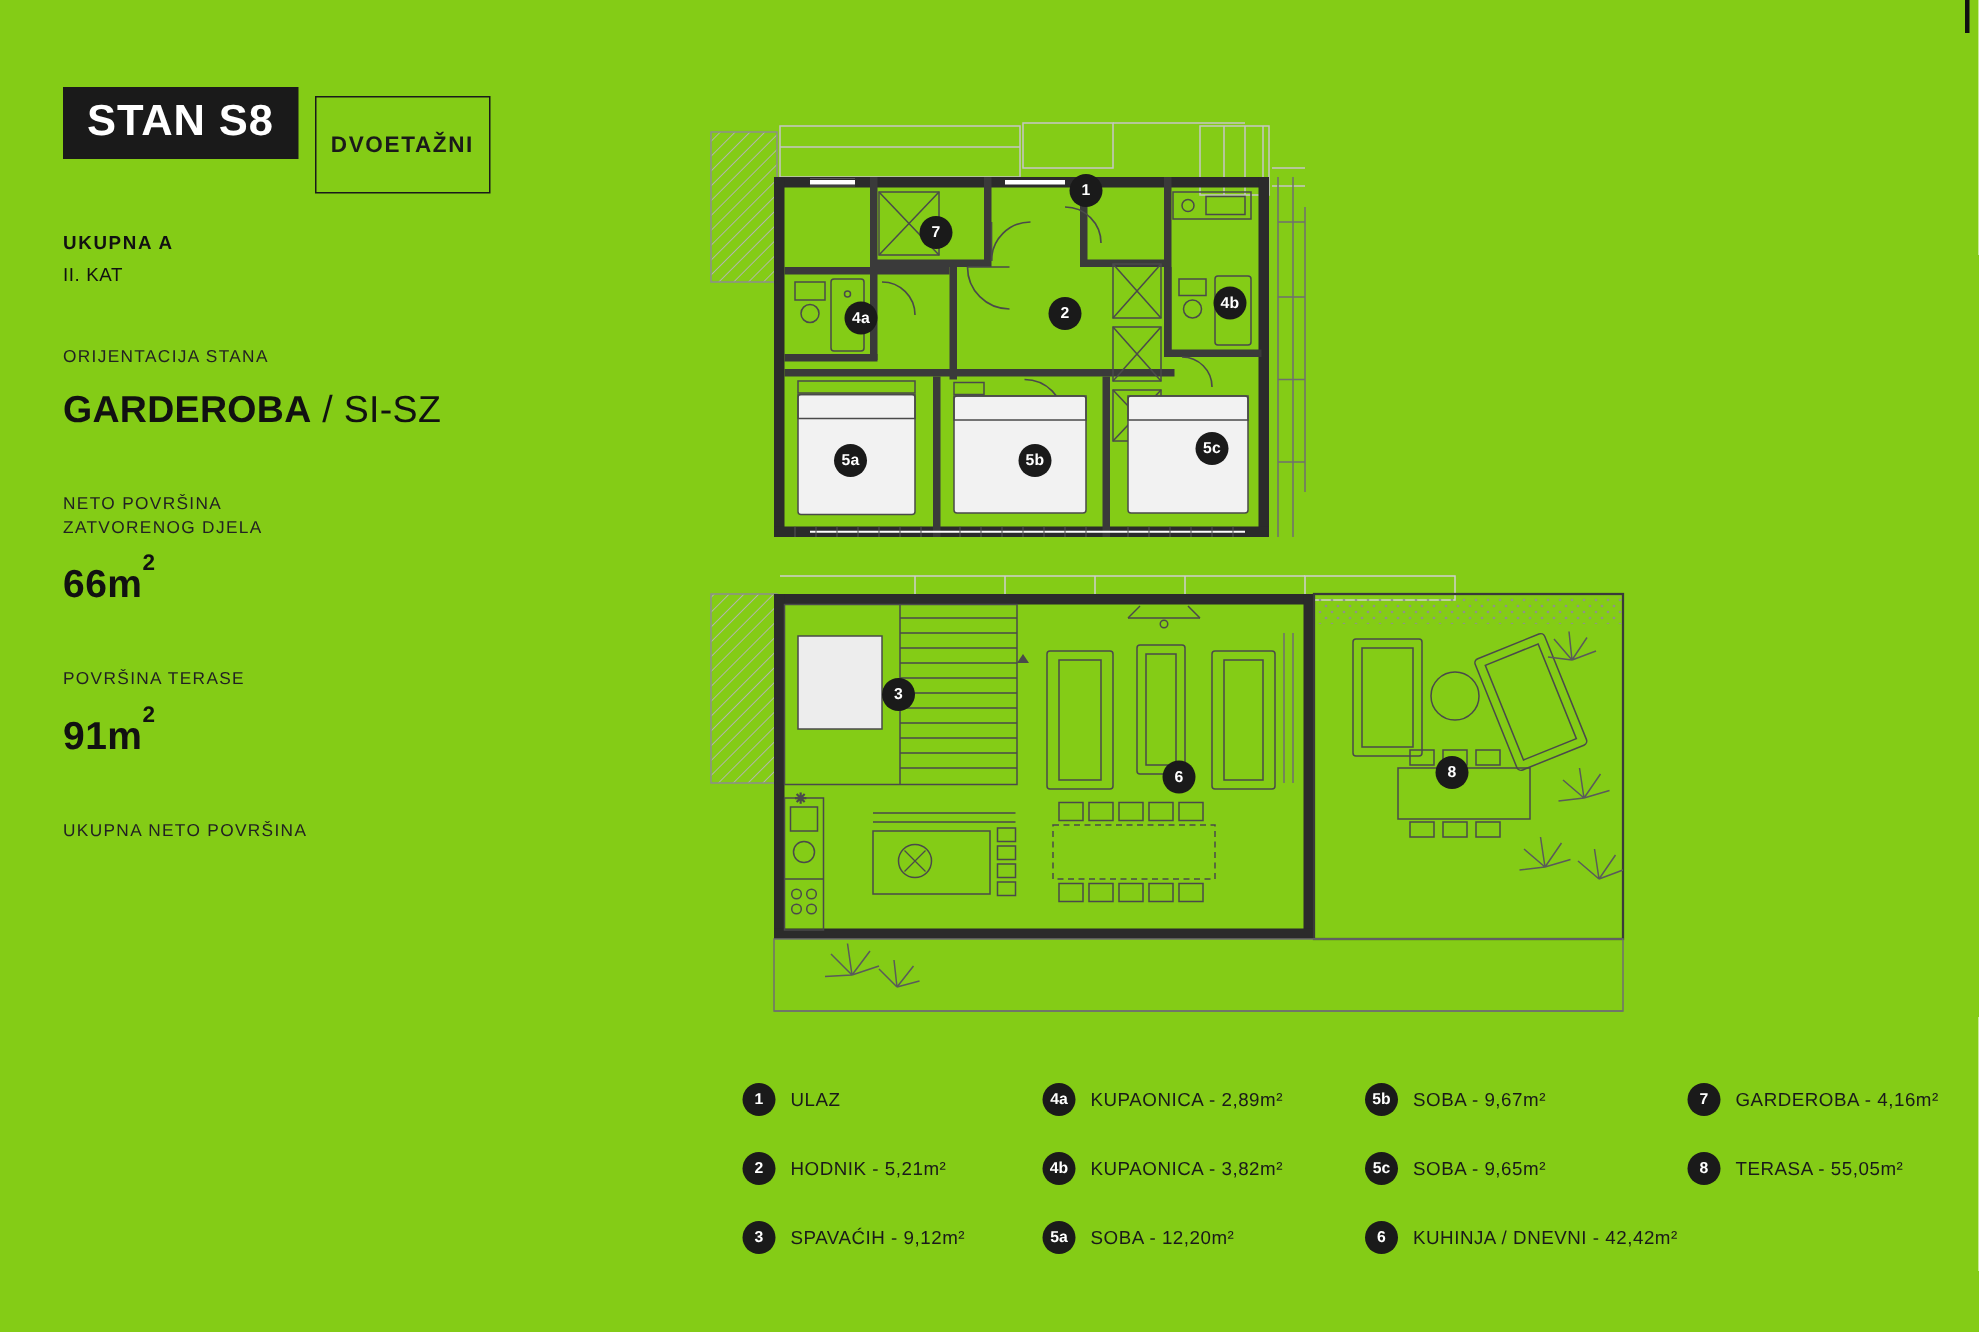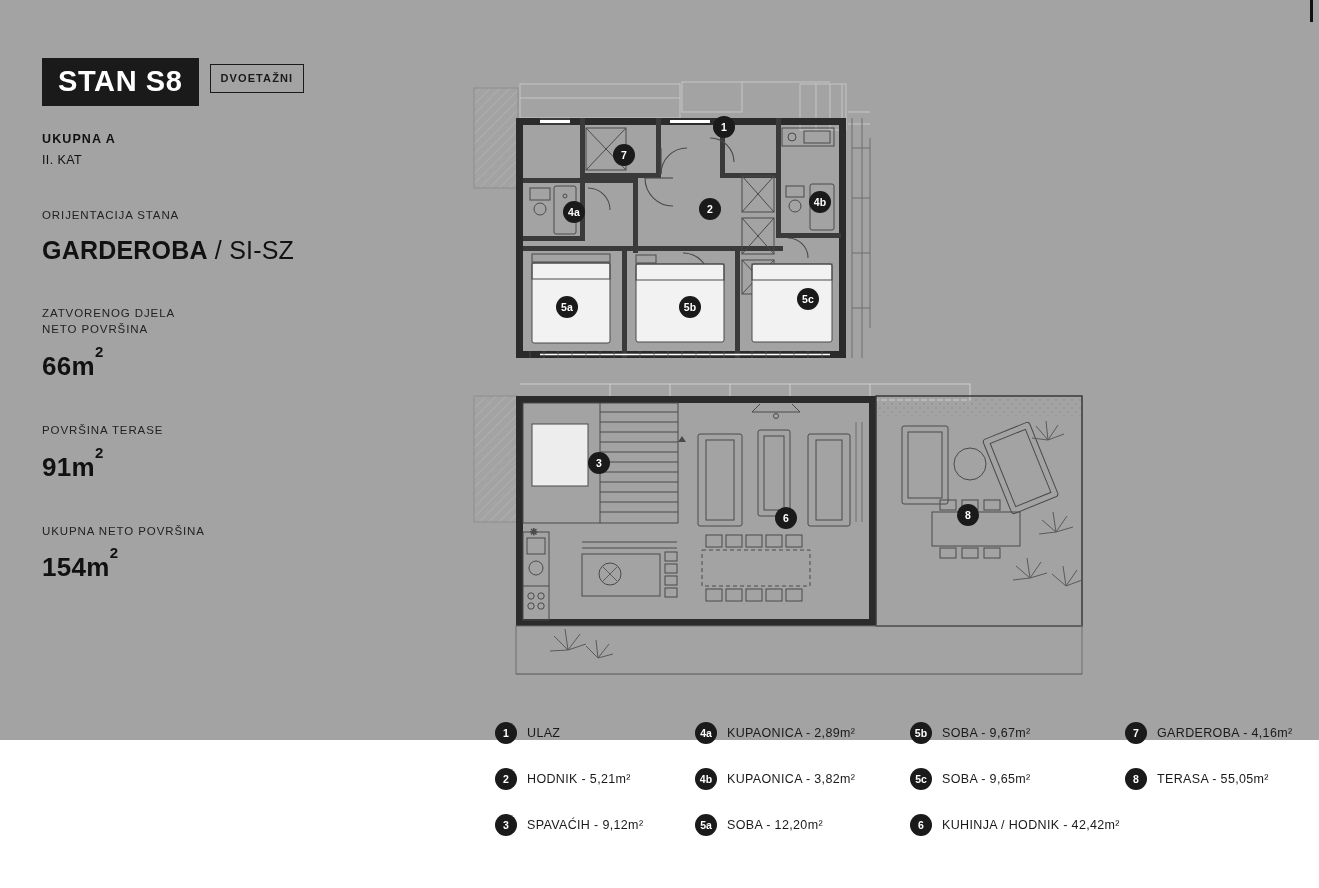--- a/index.html
+++ b/index.html
@@ -7,22 +7,22 @@
     margin: 0; padding: 0;
     width: 1319px; height: 888px;
     background: #ffffff;
     font-family: "Liberation Sans", sans-serif;
     color: #111;
     overflow: hidden;
   }
   #page {
     position: relative;
     width: 1319px;
-    height: 740px;
-    background: #a3a3a3;
+    height: 888px;
+    background: #84cc16;
   }
   
   .corner-tick {
     position: absolute;
     top: 0; right: 6px;
     width: 3px; height: 22px;
     background: #111;
   }
 
   
@@ -43,23 +43,23 @@
     font-size: 29px;
     letter-spacing: 0.6px;
     padding: 9px 16px 10px 16px;
     line-height: 1;
     display: inline-block;
   }
   .dvo-badge {
     border: 1.6px solid #1a1a1a;
     color: #1a1a1a;
     font-weight: bold;
-    font-size: 11px;
+    font-size: 15px;
     letter-spacing: 1.1px;
-    padding: 8px 10px;
+    padding: 24px 10px;
     margin-top: 6px;
     line-height: 1;
     display: inline-block;
   }
   .zgrada {
     margin-top: 26px;
     font-size: 12.5px;
     font-weight: bold;
     letter-spacing: 1.1px;
   }
@@ -173,39 +173,36 @@
     <div class="section">
       <div class="sec-label">ORIJENTACIJA STANA</div>
       <div class="orient-value">
         <b>GARDEROBA</b>
         <span class="light">/</span>
         <span class="light">SI-SZ</span>
       </div>
     </div>
 
     <div class="section">
+      <div class="sec-label">NETO POVRŠINA</div>
       <div class="sec-label">ZATVORENOG DJELA</div>
-      <div class="sec-label">NETO POVRŠINA</div>
       <div class="sec-value">
         <span>66m</span><sup>2</sup>
       </div>
     </div>
 
     <div class="section">
       <div class="sec-label">POVRŠINA TERASE</div>
       <div class="sec-value">
         <span>91m</span><sup>2</sup>
       </div>
     </div>
 
     <div class="section">
       <div class="sec-label">UKUPNA NETO POVRŠINA</div>
-      <div class="sec-value">
-        <span>154m</span><sup>2</sup>
-      </div>
     </div>
 
 
   </div>
 
   <div class="plan-top">
     <svg class="plan-svg" width="430" height="290" viewBox="0 0 430 290">
       <defs>
         <pattern id="hatchA" width="7" height="7" patternUnits="userSpaceOnUse" patternTransform="rotate(45)">
           <line x1="0" y1="0" x2="0" y2="7" stroke="#b5b5b5" stroke-width="1.2"></line>
@@ -586,18 +583,18 @@
     <div class="leg-item">
       <div class="leg-bullet">3</div>
       <div class="leg-text">SPAVAĆIH - 9,12m²</div>
     </div>
     <div class="leg-item">
       <div class="leg-bullet">5a</div>
       <div class="leg-text">SOBA - 12,20m²</div>
     </div>
     <div class="leg-item">
       <div class="leg-bullet">6</div>
-      <div class="leg-text">KUHINJA / HODNIK - 42,42m²</div>
+      <div class="leg-text">KUHINJA / DNEVNI - 42,42m²</div>
     </div>
     <div></div>
   </div>
 
 </div>
 
 </body></html>

